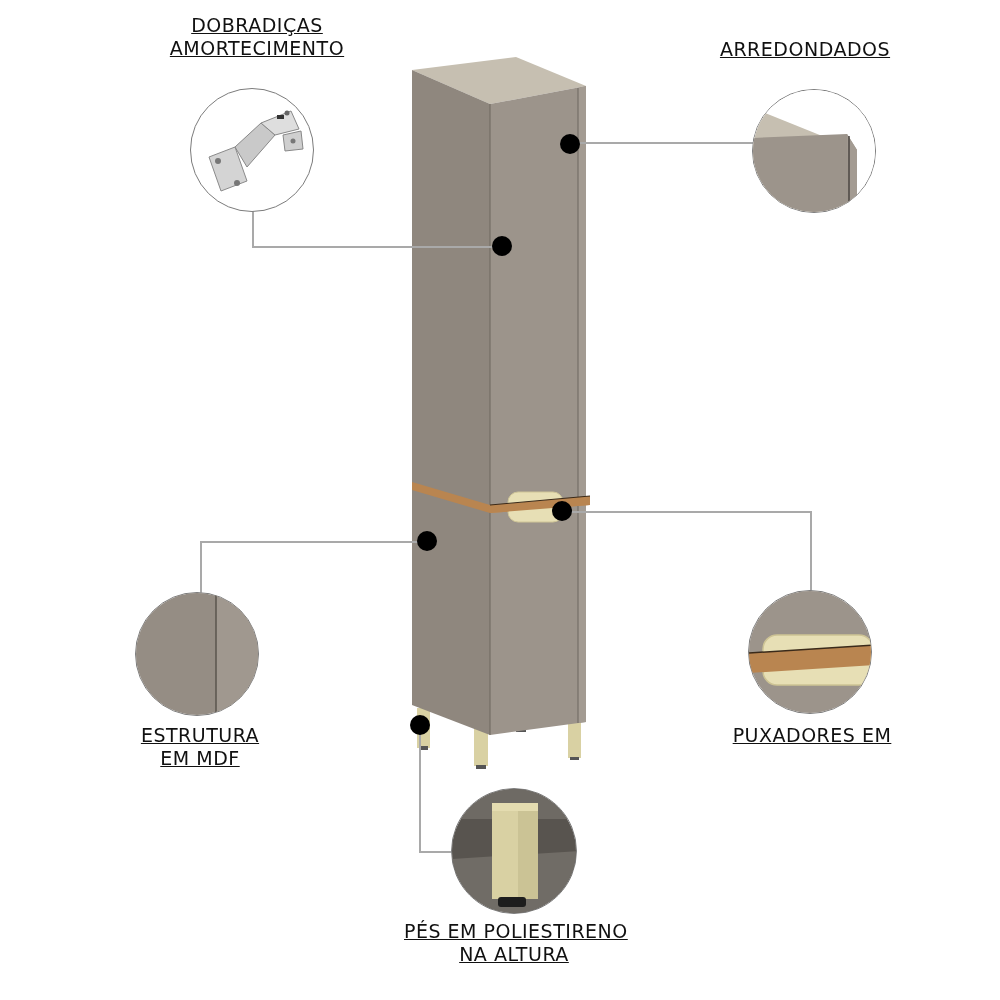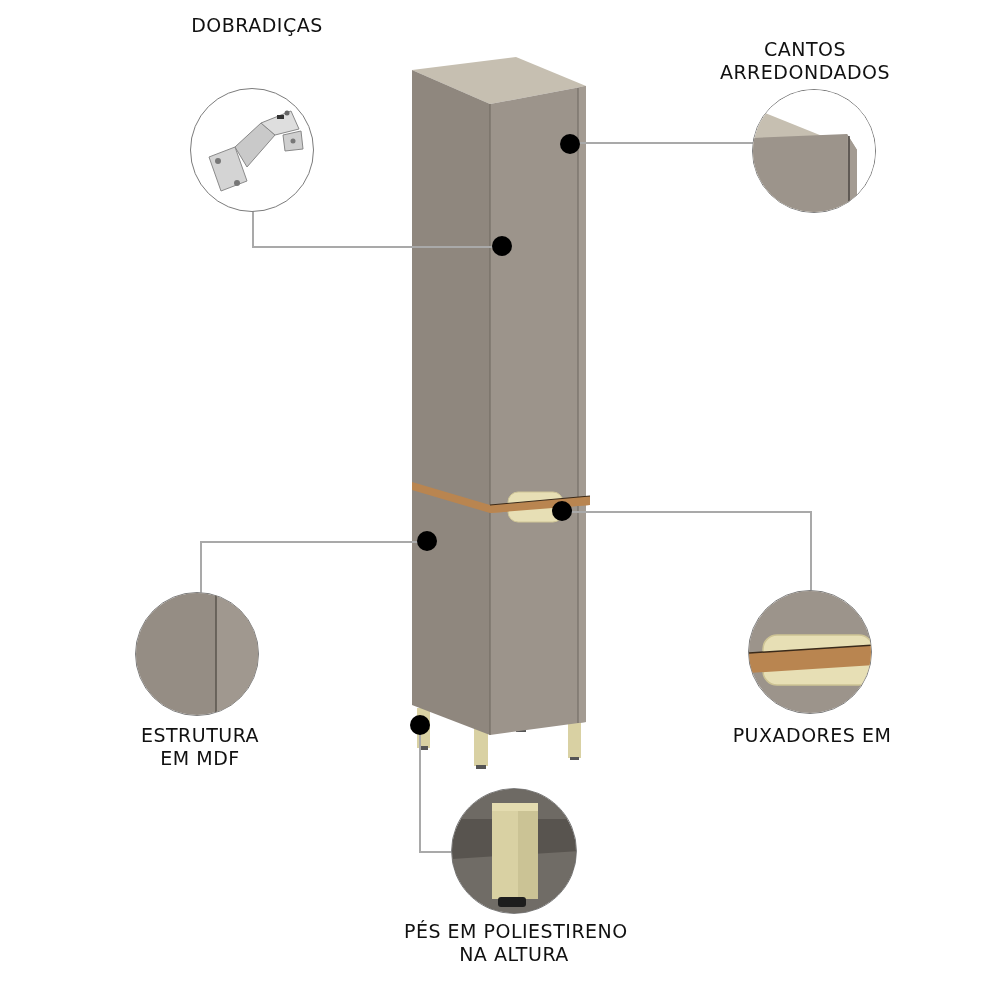--- a/index.html
+++ b/index.html
@@ -1,17 +1,17 @@
 <!DOCTYPE html>
 <html><head>
 <meta charset="utf-8">
 <style>
   html, body { margin:0; padding:0; background:#ffffff; }
   body { width:1000px; height:1000px; position:relative; overflow:hidden; font-family:"DejaVu Sans", sans-serif; }
-  .label { position:absolute; text-align:center; color:#111; font-size:19px; line-height:23px; letter-spacing:0.5px; font-weight:400; white-space:nowrap; }
+  .label { position:absolute; text-align:center; color:#111; font-size:19px; line-height:23px; letter-spacing:0.5px; font-weight:400; white-space:nowrap;text-decoration:underline; }
   .label span { display:block; }
   .line { position:absolute; background:#a9a9a9; }
   .dot { position:absolute; width:20px; height:20px; border-radius:50%; background:#000; }
   .circle { position:absolute; border-radius:50%; overflow:hidden; border:1.5px solid #7c7c7c; box-sizing:border-box; background:#fff; }
   svg { display:block; }
 </style>
 </head>
 <body>
 
 <div style="position:absolute;left:0;top:0;width:1000px;height:1000px;">
@@ -62,37 +62,37 @@
 <div class="line" style="left:419px;top:851px;width:35px;height:1.5px;"></div>
 
 <div class="dot" style="left:560px;top:134px;"></div>
 <div class="dot" style="left:492px;top:236px;"></div>
 <div class="dot" style="left:552px;top:501px;"></div>
 <div class="dot" style="left:417px;top:531px;"></div>
 <div class="dot" style="left:410px;top:715px;"></div>
 
 <div class="label" style="left:152px;top:14px;width:210px;">
   <span>DOBRADIÇAS</span>
+  <span>AMORTECIMENTO</span>
 </div>
 <div class="circle" style="left:190px;top:88px;width:124px;height:124px;">
   <svg width="124" height="124" viewBox="0 0 124 124">
     <polygon points="18,68 44,58 56,92 30,102" fill="#d4d4d4" stroke="#8a8a8a" stroke-width="1"></polygon>
     <circle cx="27" cy="72" r="3" fill="#777"></circle>
     <circle cx="46" cy="94" r="3" fill="#777"></circle>
     <polygon points="44,58 70,34 84,46 56,78" fill="#c9c9c9" stroke="#888" stroke-width="1"></polygon>
     <polygon points="70,34 100,22 108,40 84,46" fill="#dedede" stroke="#888" stroke-width="1"></polygon>
     <rect x="86" y="26" width="7" height="4" fill="#333"></rect>
     <circle cx="96" cy="24" r="2.5" fill="#666"></circle>
     <polygon points="92,46 110,42 112,60 94,62" fill="#cfcfcf" stroke="#888" stroke-width="1"></polygon>
     <circle cx="102" cy="52" r="2.5" fill="#777"></circle>
   </svg>
 </div>
 
 <div class="label" style="left:705px;top:38px;width:200px;">
-  <span>CANTOS</span>
   <span>ARREDONDADOS</span>
 </div>
 <div class="circle" style="left:752px;top:89px;width:124px;height:124px;">
   <svg width="124" height="124" viewBox="0 0 124 124">
     <rect width="124" height="124" fill="#ffffff"></rect>
     <polygon points="0,18 104,60 104,124 0,124" fill="#c6bfb1"></polygon>
     <polygon points="0,48 94,44 104,60 104,124 0,124" fill="#9c948b"></polygon>
     <polygon points="94,44 104,60 104,124 96,124" fill="#a39b92"></polygon>
     <line x1="96" y1="46" x2="96" y2="124" stroke="#4a4540" stroke-width="1.5"></line>
   </svg>

